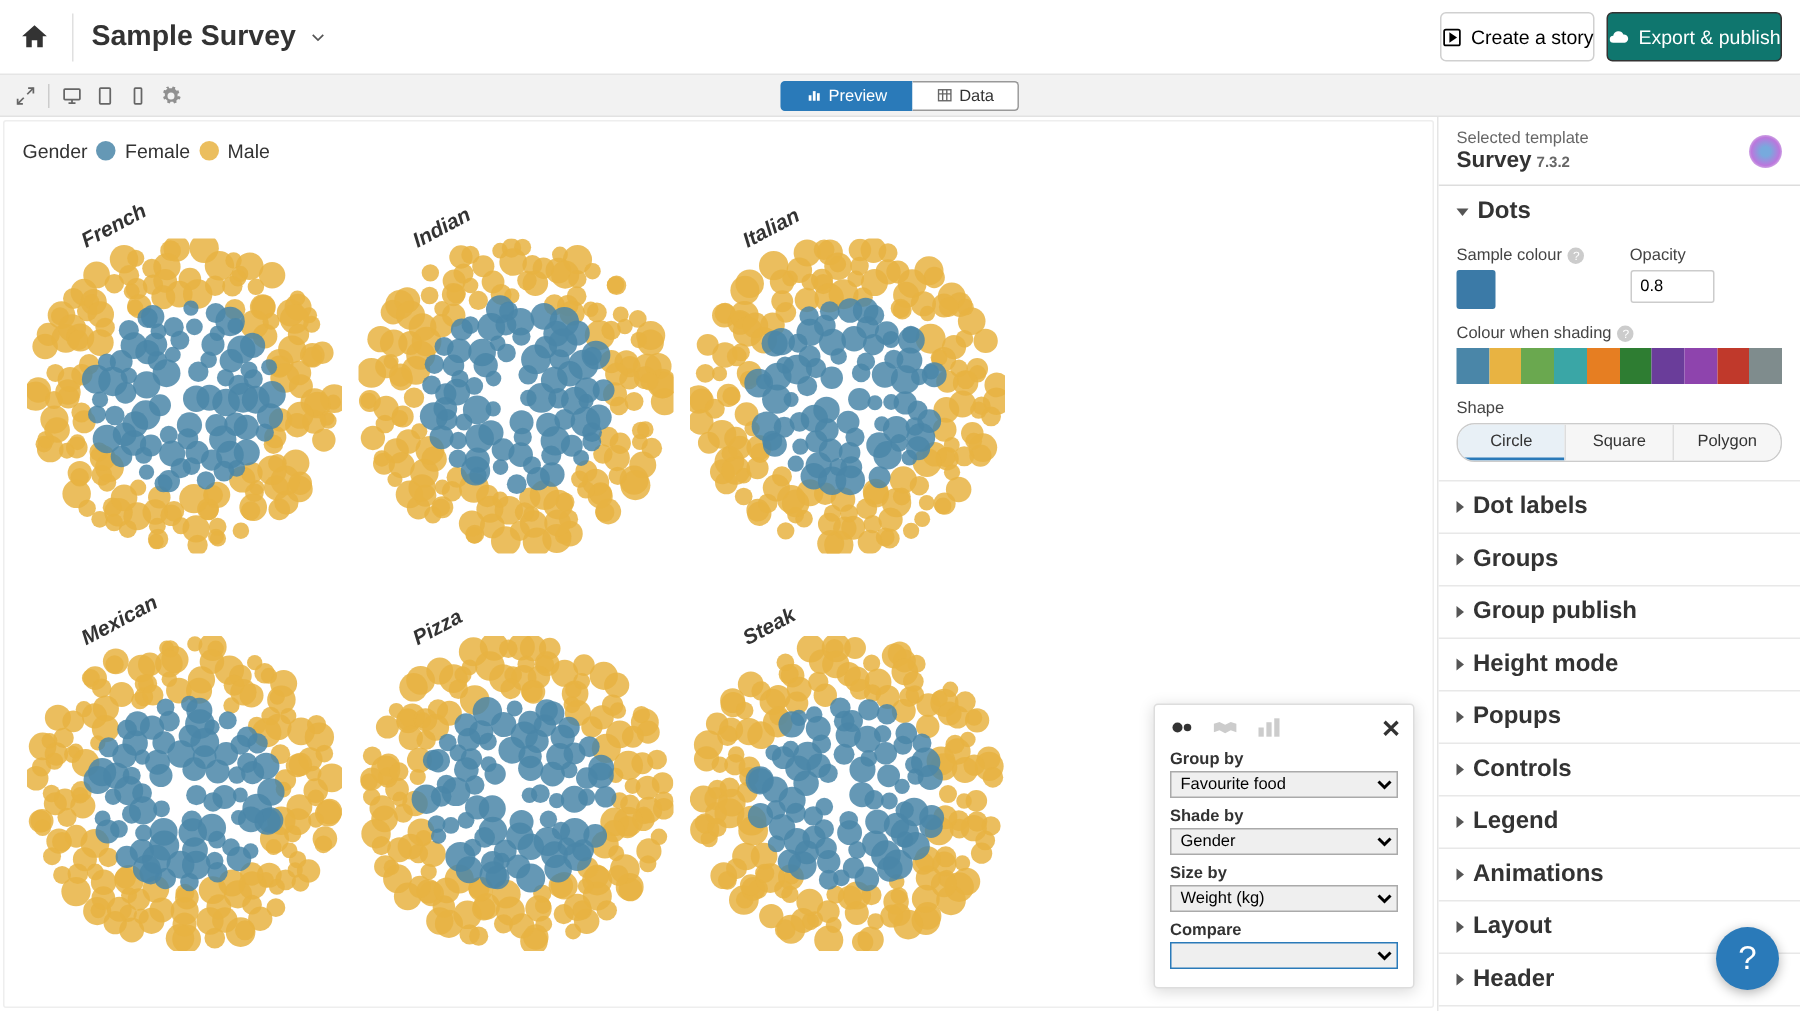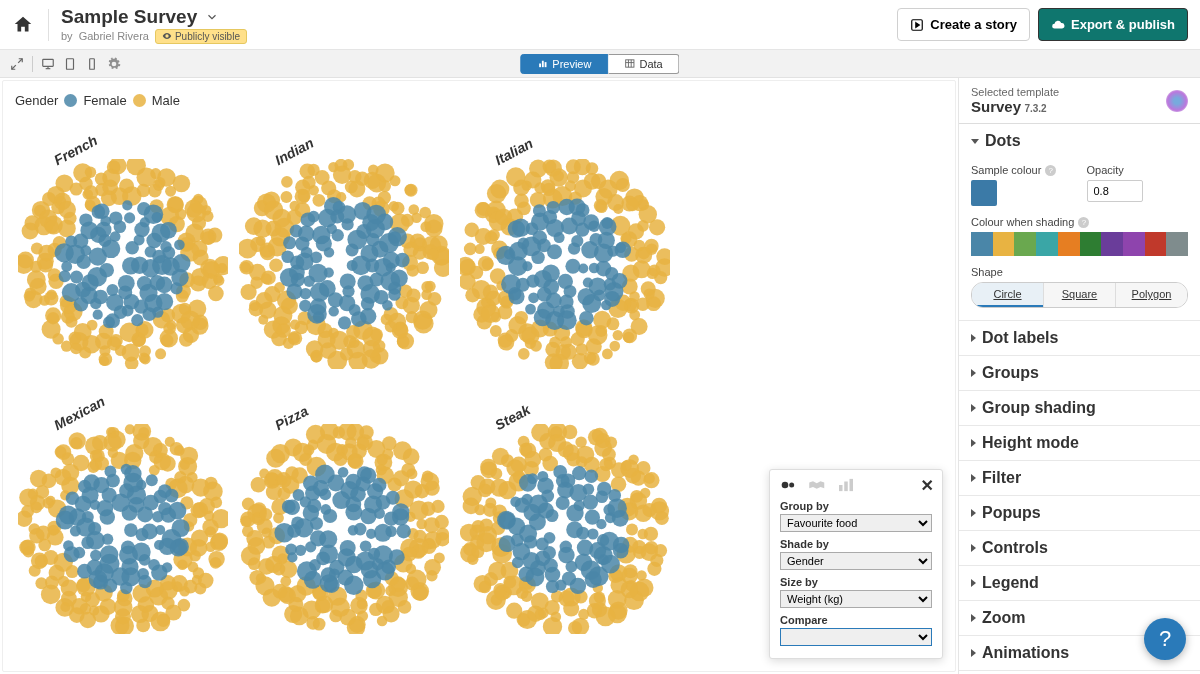--- a/index.html
+++ b/index.html
@@ -7,21 +7,21 @@
 .topbar { display: flex; align-items: center; padding: 6px 12px; border-bottom: 1px solid #e5e5e5; height: 50px; }
 .home-icon { width: 22px; height: 22px; cursor: pointer; margin-right: 14px; color: #333; }
 .divider-v { width: 1px; height: 32px; background: #e0e0e0; margin-right: 12px; }
 .title-area { flex: 1; text-align: right; }
 .title-row { display: flex; align-items: center; gap: 8px; }
 .survey-title { font-size: 19px; font-weight: 600; color: #333; }
 .chevron-down { width: 14px; height: 14px; cursor: pointer; }
 .meta-row { display: flex; align-items: center; gap: 6px; font-size: 11px; color: #888; margin-top: 1px; }
 .meta-row a { color: #888; text-decoration: none; }
 .visibility-badge { background: #ffe08a; border: 1px solid #e6c860; border-radius: 3px; padding: 1px 6px; font-size: 10px; color: #555; display: inline-flex; align-items: center; gap: 3px; }
-.btn { border: 1px solid #d0d0d0; background: #fff; border-radius: 4px; padding: 8px 12px; font-size: 13px; font-weight: 700; cursor: pointer; display: inline-flex; align-items: center; gap: 6px; }
+.btn { border: 1px solid #d0d0d0; background: #fff; border-radius: 4px; padding: 8px 0; font-size: 13px; font-weight: 400; cursor: pointer; display: inline-flex; align-items: center; gap: 6px; }
 .btn-dark { background: #0f766e; color: #fff; border-color: #333; }
 .toolbar2 { display: flex; align-items: center; background: #f2f2f2; border-bottom: 1px solid #e2e2e2; height: 28px; padding: 0 6px; position: relative; }
 .tb-icon { width: 14px; height: 14px; margin: 0 4px; cursor: pointer; color: #666; }
 .divider-v2 { width: 1px; height: 16px; background: #ccc; margin: 0 4px; }
 .seg-wrap { position: absolute; left: 50%; transform: translateX(-50%); display: flex; }
 .seg-btn { border: 1px solid #999; padding: 3px 16px; font-size: 11px; cursor: pointer; display: inline-flex; align-items: center; gap: 4px; background: #fff; }
 .seg-btn.active { background: #2a7ab9; color: #fff; border-color: #2a7ab9; }
 .seg-btn:first-child { border-radius: 3px 0 0 3px; }
 .seg-btn:last-child { border-radius: 0 3px 3px 0; border-left: none; }
 .main { display: flex; height: calc(100vh - 78px); }
@@ -53,50 +53,40 @@
 .tri-down { border-width: 5px 4px 0 4px; border-color: #555 transparent transparent transparent; }
 .section-body { padding: 6px 12px 12px; }
 .field-row { display: flex; gap: 14px; margin-bottom: 8px; }
 .field { flex: 1; }
 .field-label { font-size: 11px; color: #444; margin-bottom: 4px; display: flex; align-items: center; gap: 4px; }
 .help-q { width: 11px; height: 11px; border-radius: 50%; background: #ccc; color: #fff; font-size: 8px; display: inline-flex; align-items: center; justify-content: center; }
 .color-swatch { width: 26px; height: 26px; background: #3b7aa7; border-radius: 2px; cursor: pointer; }
 .opacity-input { width: 56px; padding: 4px 6px; border: 1px solid #ccc; border-radius: 2px; font-size: 11px; }
 .palette { display: flex; height: 24px; margin-top: 2px; }
 .palette div { flex: 1; cursor: pointer; }
-.shape-seg { display: flex; margin-top: 4px; border: 1px solid #ccc; border-radius: 12px; overflow: hidden; text-decoration: underline; }
+.shape-seg { display: flex; margin-top: 4px; border: 1px solid #ccc; border-radius: 12px; overflow: hidden; }
 .shape-seg div { flex: 1; text-align: center; padding: 5px 0; font-size: 11px; cursor: pointer; background: #f6f6f6; }
 .shape-seg div.active { background: #e8f0f6; border-bottom: 2px solid #2a7ab9; }
 .shape-seg div + div { border-left: 1px solid #ddd; }
 .help-fab { position: fixed; bottom: 14px; right: 14px; width: 42px; height: 42px; border-radius: 50%; background: #2a7ab9; color: #fff; font-size: 22px; display: flex; align-items: center; justify-content: center; cursor: pointer; box-shadow: 0 2px 8px rgba(0,0,0,0.3); }
 </style>
 </head>
 <body>
 
 <div class="topbar">
   <svg class="home-icon" viewBox="0 0 24 24" fill="currentColor">
       <path d="M12 3l9 8h-3v8h-4v-5h-4v5H6v-8H3z"></path>
     </svg>
   <div class="divider-v"></div>
   <div class="title-area">
     <div class="title-row">
       <span class="survey-title">Sample Survey</span>
       <svg class="chevron-down" viewBox="0 0 24 24" fill="none" stroke="#555" stroke-width="2">
           <polyline points="6 9 12 15 18 9"></polyline>
         </svg>
-    </div>
-    <div class="meta-row">
-      <span>by</span>
-      <a href="#">Gabriel Rivera</a>
-      <span class="visibility-badge">
-        <svg width="10" height="10" viewBox="0 0 24 24" fill="#555">
-            <path d="M12 5c-7 0-10 7-10 7s3 7 10 7 10-7 10-7-3-7-10-7zm0 11a4 4 0 110-8 4 4 0 010 8z"></path>
-          </svg>
-        <span>Publicly visible</span>
-      </span>
     </div>
   </div>
   <button class="btn" style="margin-right:8px">
     <svg width="14" height="14" viewBox="0 0 24 24" fill="none" stroke="currentColor" stroke-width="2">
         <rect x="3" y="3" width="18" height="18" rx="2"></rect>
         <polygon points="10 8 16 12 10 16" fill="currentColor"></polygon>
       </svg>
     <span>Create a story</span>
   </button>
   <button class="btn btn-dark">
@@ -1639,57 +1629,45 @@
       </div>
     <div class="section">
         <div class="section-head">
           <span class="tri tri-right"></span>
           <span>Groups</span>
         </div>
       </div>
     <div class="section">
         <div class="section-head">
           <span class="tri tri-right"></span>
-          <span>Group shading</span>
+          <span>Group publish</span>
         </div>
       </div>
     <div class="section">
         <div class="section-head">
           <span class="tri tri-right"></span>
           <span>Height mode</span>
-        </div>
-      </div>
-    <div class="section">
-        <div class="section-head">
-          <span class="tri tri-right"></span>
-          <span>Filter</span>
         </div>
       </div>
     <div class="section">
         <div class="section-head">
           <span class="tri tri-right"></span>
           <span>Popups</span>
         </div>
       </div>
     <div class="section">
         <div class="section-head">
           <span class="tri tri-right"></span>
           <span>Controls</span>
         </div>
       </div>
     <div class="section">
         <div class="section-head">
           <span class="tri tri-right"></span>
           <span>Legend</span>
-        </div>
-      </div>
-    <div class="section">
-        <div class="section-head">
-          <span class="tri tri-right"></span>
-          <span>Zoom</span>
         </div>
       </div>
     <div class="section">
         <div class="section-head">
           <span class="tri tri-right"></span>
           <span>Animations</span>
         </div>
       </div>
     <div class="section">
         <div class="section-head">

